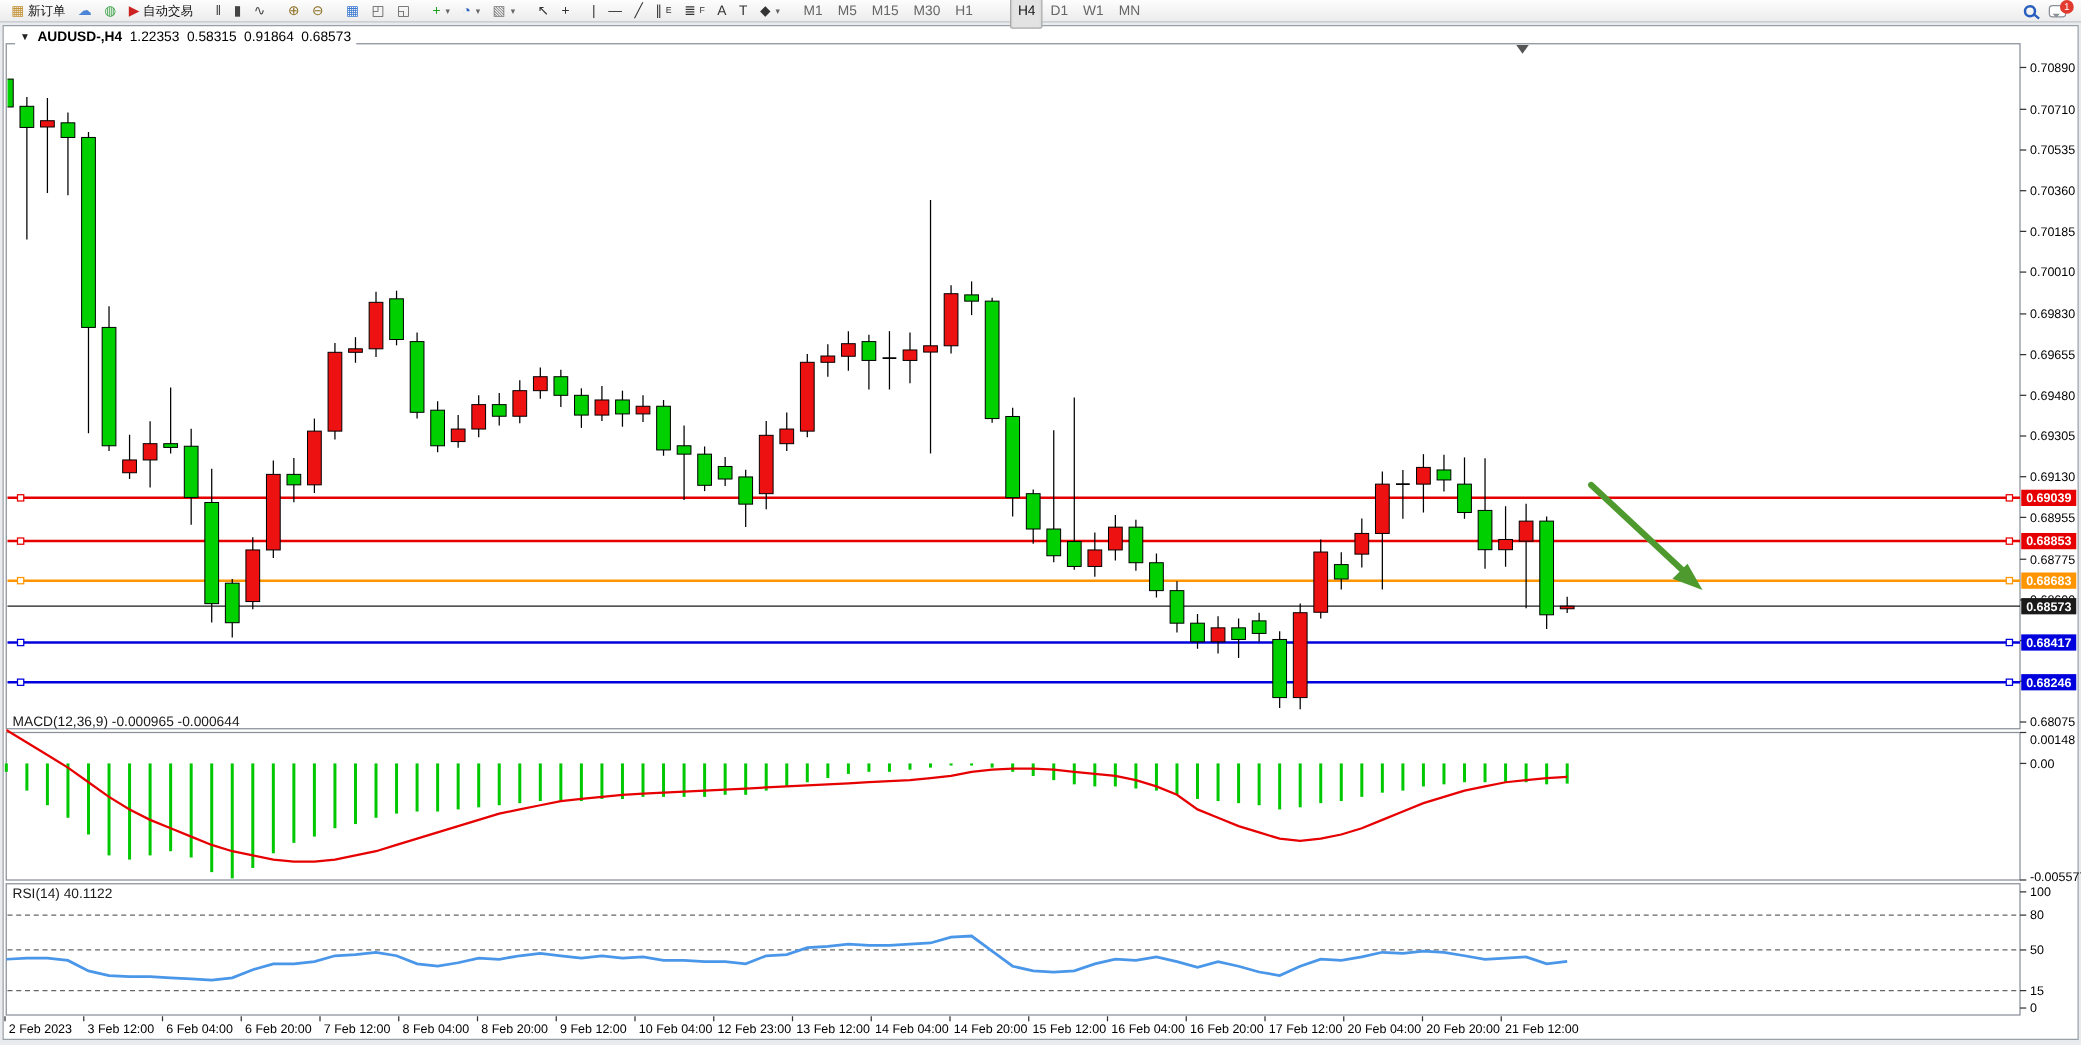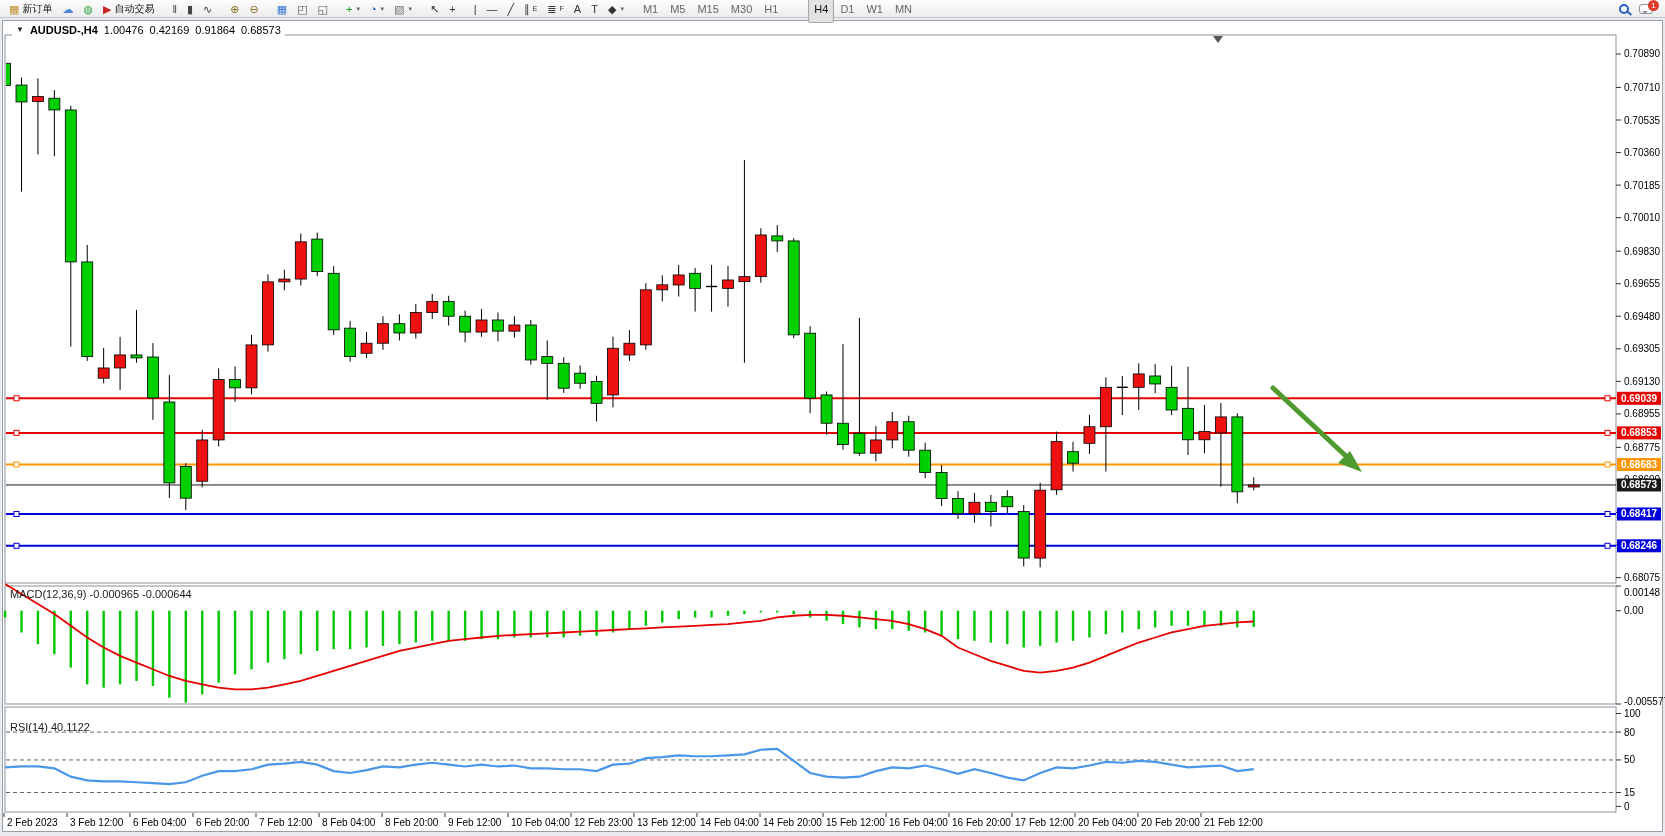--- a/index.html
+++ b/index.html
@@ -110,22 +110,22 @@
         <span class="chat-badge">1</span>
       </span>
     </span>
   </div>
 
   <div class="window-border"></div>
 
   <div class="title-row">
     <span class="caret">▼</span>
     <span style="font-weight:bold">AUDUSD-,H4</span>
-    <span>1.00476</span>
-    <span>0.42169</span>
+    <span>1.22353</span>
+    <span>0.58315</span>
     <span>0.91864</span>
     <span>0.68573</span>
   </div>
 
   <svg id="plot" width="1665" height="836">
       <rect x="5" y="35" width="1611" height="548" fill="#ffffff" stroke="#8a8f98" stroke-width="1"></rect>
       <rect x="5" y="586" width="1611" height="118" fill="#ffffff" stroke="#8a8f98" stroke-width="1"></rect>
       <rect x="5" y="707" width="1611" height="105" fill="#ffffff" stroke="#8a8f98" stroke-width="1"></rect>
       <defs>
         <clipPath id="mainclip">
@@ -664,22 +664,22 @@
         <text x="1015" y="826" font-size="10" fill="#000">17 Feb 12:00</text>
         <line x1="1075" y1="813" x2="1075" y2="817" stroke="#333" stroke-width="1"></line>
         <text x="1078" y="826" font-size="10" fill="#000">20 Feb 04:00</text>
         <line x1="1138" y1="813" x2="1138" y2="817" stroke="#333" stroke-width="1"></line>
         <text x="1141" y="826" font-size="10" fill="#000">20 Feb 20:00</text>
         <line x1="1201" y1="813" x2="1201" y2="817" stroke="#333" stroke-width="1"></line>
         <text x="1204" y="826" font-size="10" fill="#000">21 Feb 12:00</text>
       </g>
     </svg>
 
-  <div class="ind-label" style="left:10px; top:588px;">
+  <div class="ind-label" style="left:10px; top:572px;">
     <span>MACD(12,36,9)</span>
     <span>-0.000965</span>
     <span>-0.000644</span>
   </div>
-  <div class="ind-label" style="left:10px; top:709px;margin-top:12px;">
+  <div class="ind-label" style="left:10px; top:709px;">
     <span>RSI(14)</span>
     <span>40.1122</span>
   </div>
 </div>
 
 </body></html>

